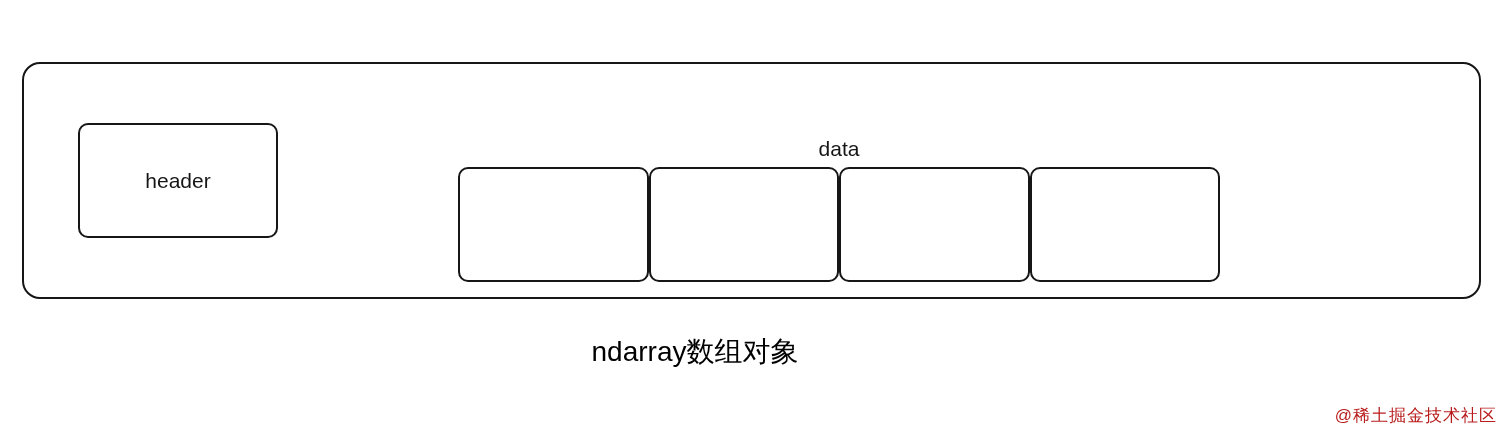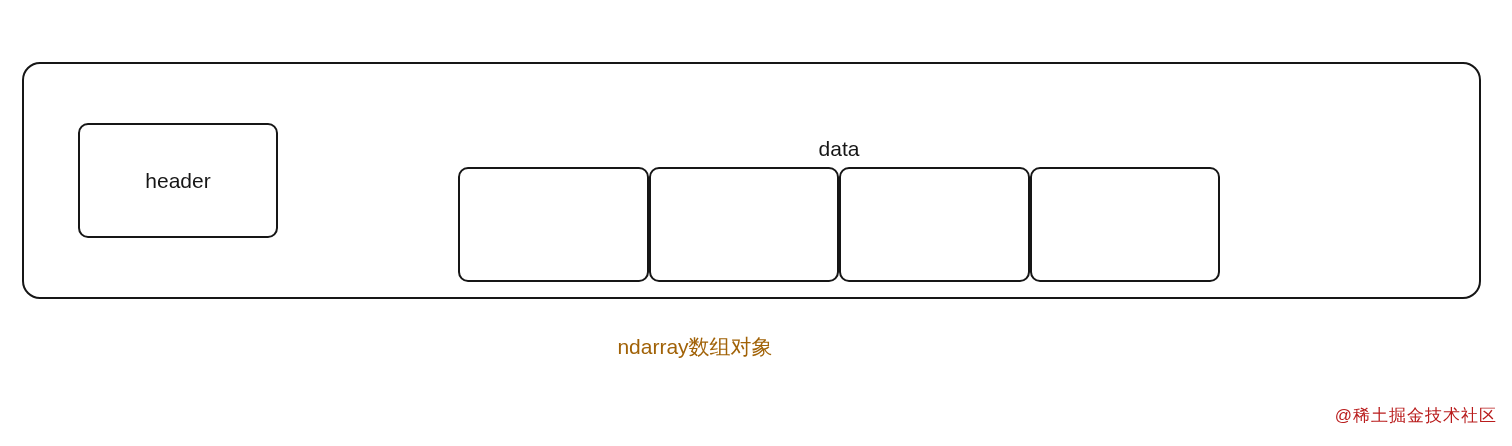--- a/index.html
+++ b/index.html
@@ -60,22 +60,22 @@
     border: 2px solid #161616;
     border-radius: 10px;
     background: #ffffff;
   }
   .caption {
     position: absolute;
     left: 0;
     top: 333px;
     width: 1390px;
     text-align: center;
-    font-size: 21px;
-    color: #a16207;
+    font-size: 28px;
+    color: #000000;
   }
   .watermark {
     position: absolute;
     right: 15px;
     top: 404px;
     font-size: 17px;
     letter-spacing: 1px;
     color: #b91c1c;
     user-select: none;
   }

